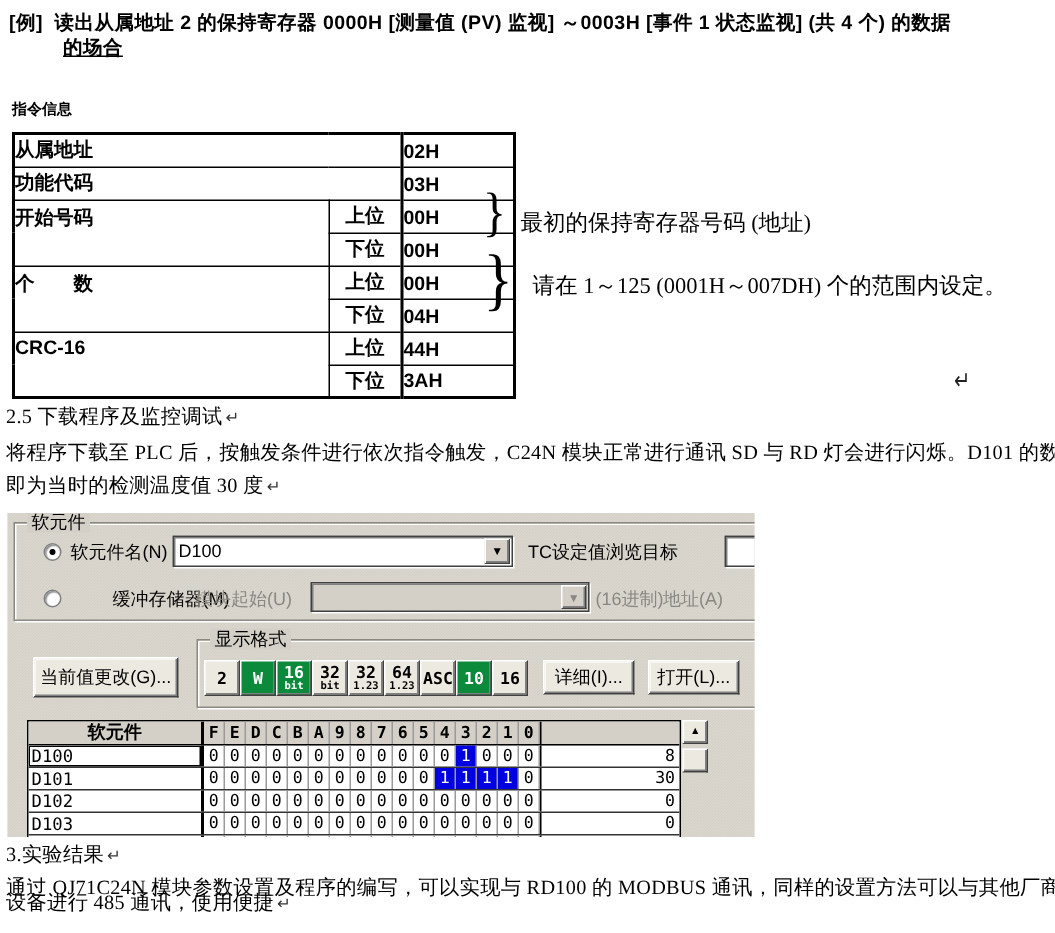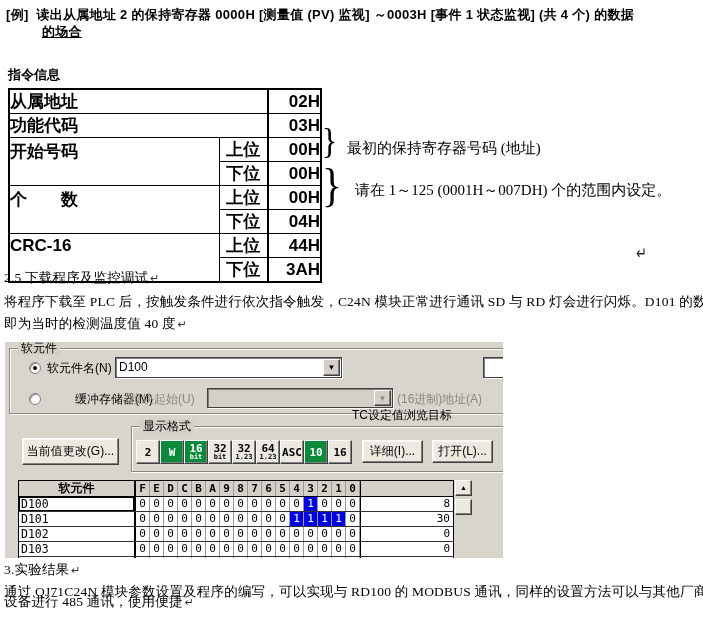--- a/index.html
+++ b/index.html
@@ -5,33 +5,33 @@
   * { margin:0; padding:0; box-sizing:border-box; }
   html,body { background:#fff; }
   body {
     width:703px; height:622px; position:relative; overflow:hidden;
     font-family:"Liberation Sans", sans-serif; color:#000;
   }
   .abs { position:absolute; }
 
   
   .man-head { font-weight:bold; font-size:13px; letter-spacing:.3px; white-space:nowrap; }
-  .man-title { font-weight:bold; font-size:13px; }
+  .man-title { font-weight:bold; font-size:10px; }
   .body-line { font-family:"Liberation Serif", serif; font-size:13.5px; white-space:nowrap; letter-spacing:.2px; }
   .retmark { font-family:"DejaVu Sans", sans-serif; font-size:11px; color:#333; padding-left:2px; }
 
   
   table.cmd { border-collapse:collapse; table-layout:fixed; background:#fff; }
   table.cmd, table.cmd td { border:1px solid #000; }
   table.cmd { border-width:2px; }
-  table.cmd td { height:22px; font-size:17px; font-weight:bold; padding:0; }
+  table.cmd td { height:22px; font-size:13px; font-weight:bold; padding:0; }
   td.c-lbl { width:210px; padding-left:6px; text-align:left; }
   td.c-lbl.rs { vertical-align:top; padding-top:2px; }
   td.c-sub { width:49px; text-align:center; }
-  td.c-val { width:53px; text-align:right; border-left:2px solid #000 !important; }
+  td.c-val { width:75px; text-align:left; border-left:2px solid #000 !important; }
 
   .brace { font-family:"Liberation Serif", serif; font-weight:400; color:#000; display:block; transform:scaleX(.9); }
   .anno { font-family:"Liberation Serif", serif; font-size:15px; white-space:nowrap; }
 
   .cursor-mark { font-size:13px; color:#222; transform:scaleY(1.3); display:block; }
 
   
   .dialog {
     left:5px; top:342px; width:498px; height:216px; overflow:hidden;
     background-color:#d4d0c8;
@@ -144,36 +144,36 @@
 
 <span class="abs brace" style="left:321px; top:119px; font-size:36px; line-height:44px;">}</span>
 <div class="abs anno" style="left:347px; top:139px;">最初的保持寄存器号码 (地址)</div>
 <span class="abs brace" style="left:321px; top:158px; font-size:46px; line-height:56px;">}</span>
 <div class="abs anno" style="left:355px; top:181px;">请在 1～125 (0001H～007DH) 个的范围内设定。</div>
 
 <span class="abs cursor-mark" style="left:636px; top:246px;">↵</span>
 
 <div class="abs body-line" style="left:4px; top:269px;"><span>2.5 下载程序及监控调试</span><span class="retmark">↵</span></div>
 <div class="abs body-line" style="left:4px; top:293px;">将程序下载至 PLC 后，按触发条件进行依次指令触发，C24N 模块正常进行通讯 SD 与 RD 灯会进行闪烁。D101 的数值</div>
-<div class="abs body-line" style="left:4px; top:315px;"><span>即为当时的检测温度值 40 度</span><span class="retmark">↵</span></div>
+<div class="abs body-line" style="left:4px; top:315px;"><span>即为当时的检测温度值 30 度</span><span class="retmark">↵</span></div>
 
 <div class="abs dialog">
 
   <div class="gbox" style="left:4px; top:6px; width:516px; height:66px;">
     <span class="gbox-label">软元件</span>
   </div>
   <div class="radio sel" style="left:24px; top:20px;">
       <span class="dot"></span>
     </div>
   <div class="lab" style="left:42px; top:19px;">软元件名(N)</div>
   <div class="combo" style="left:110px; top:15px; width:227px; height:21px;">
     <span class="cval">D100</span>
     <span class="drop">▼</span>
   </div>
-  <div class="lab" style="left:347px; top:19px;margin-top:47px;">TC设定值浏览目标</div>
+  <div class="lab" style="left:347px; top:19px;">TC设定值浏览目标</div>
   <div class="field" style="left:478px; top:15px; width:40px; height:21px;"></div>
 
   <div class="radio" style="left:24px; top:51px;"></div>
   <div class="lab" style="left:42px; top:50px;margin-left:28px;">缓冲存储器(M)</div>
   <div class="lab dis" style="left:125px; top:50px;">模块起始(U)</div>
   <div class="combo disabled" style="left:202px; top:46px; width:186px; height:20px;">
     <span class="drop">▼</span>
   </div>
   <div class="lab dis" style="left:392px; top:50px;">(16进制)</div>
   <div class="lab dis" style="left:437px; top:50px;">地址(A)</div>

